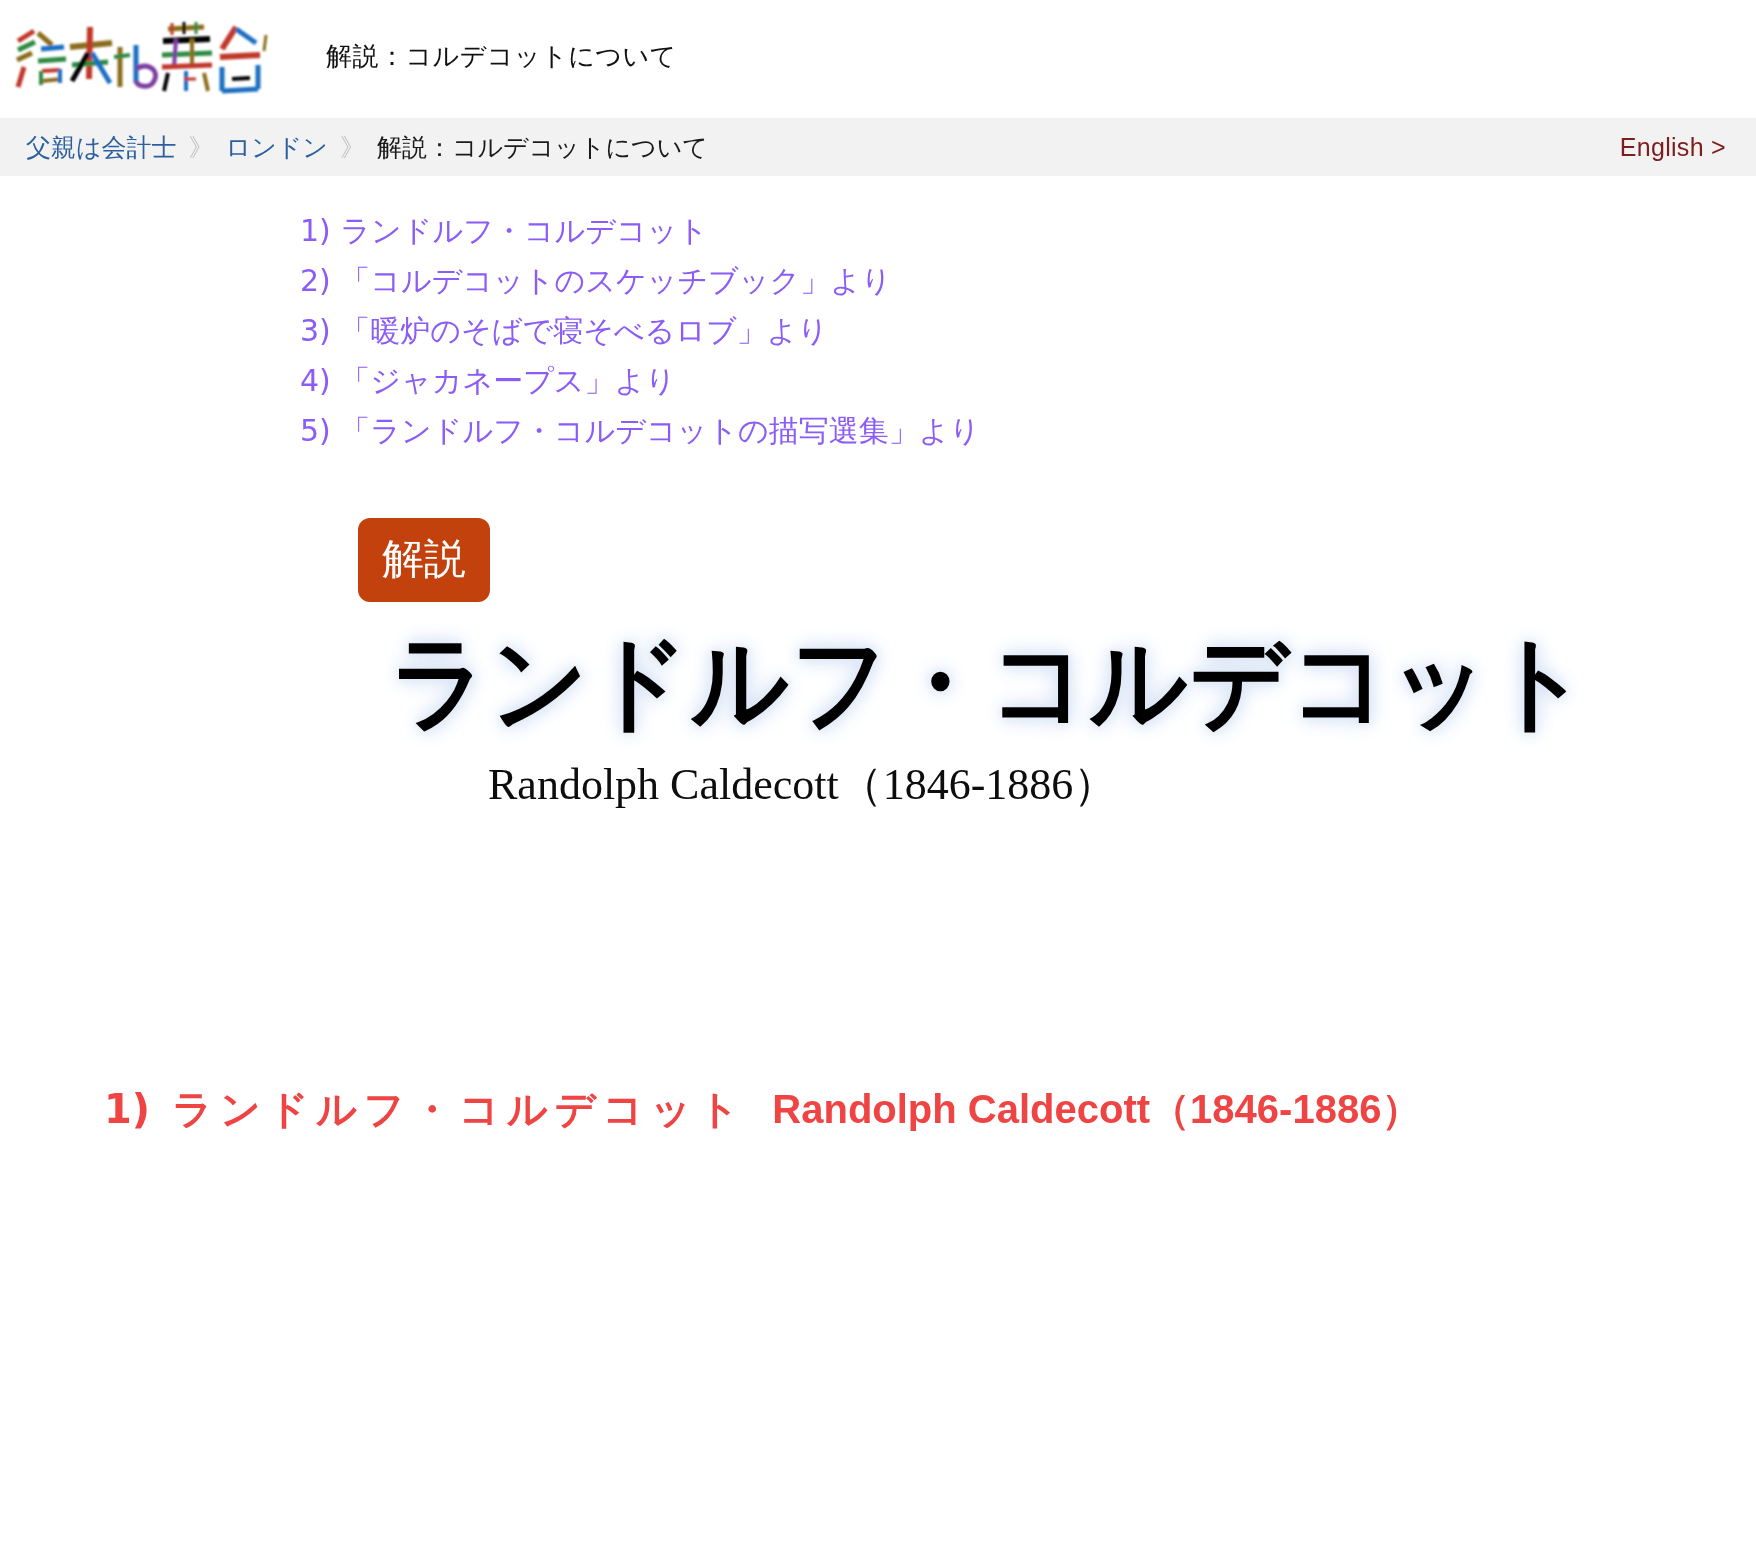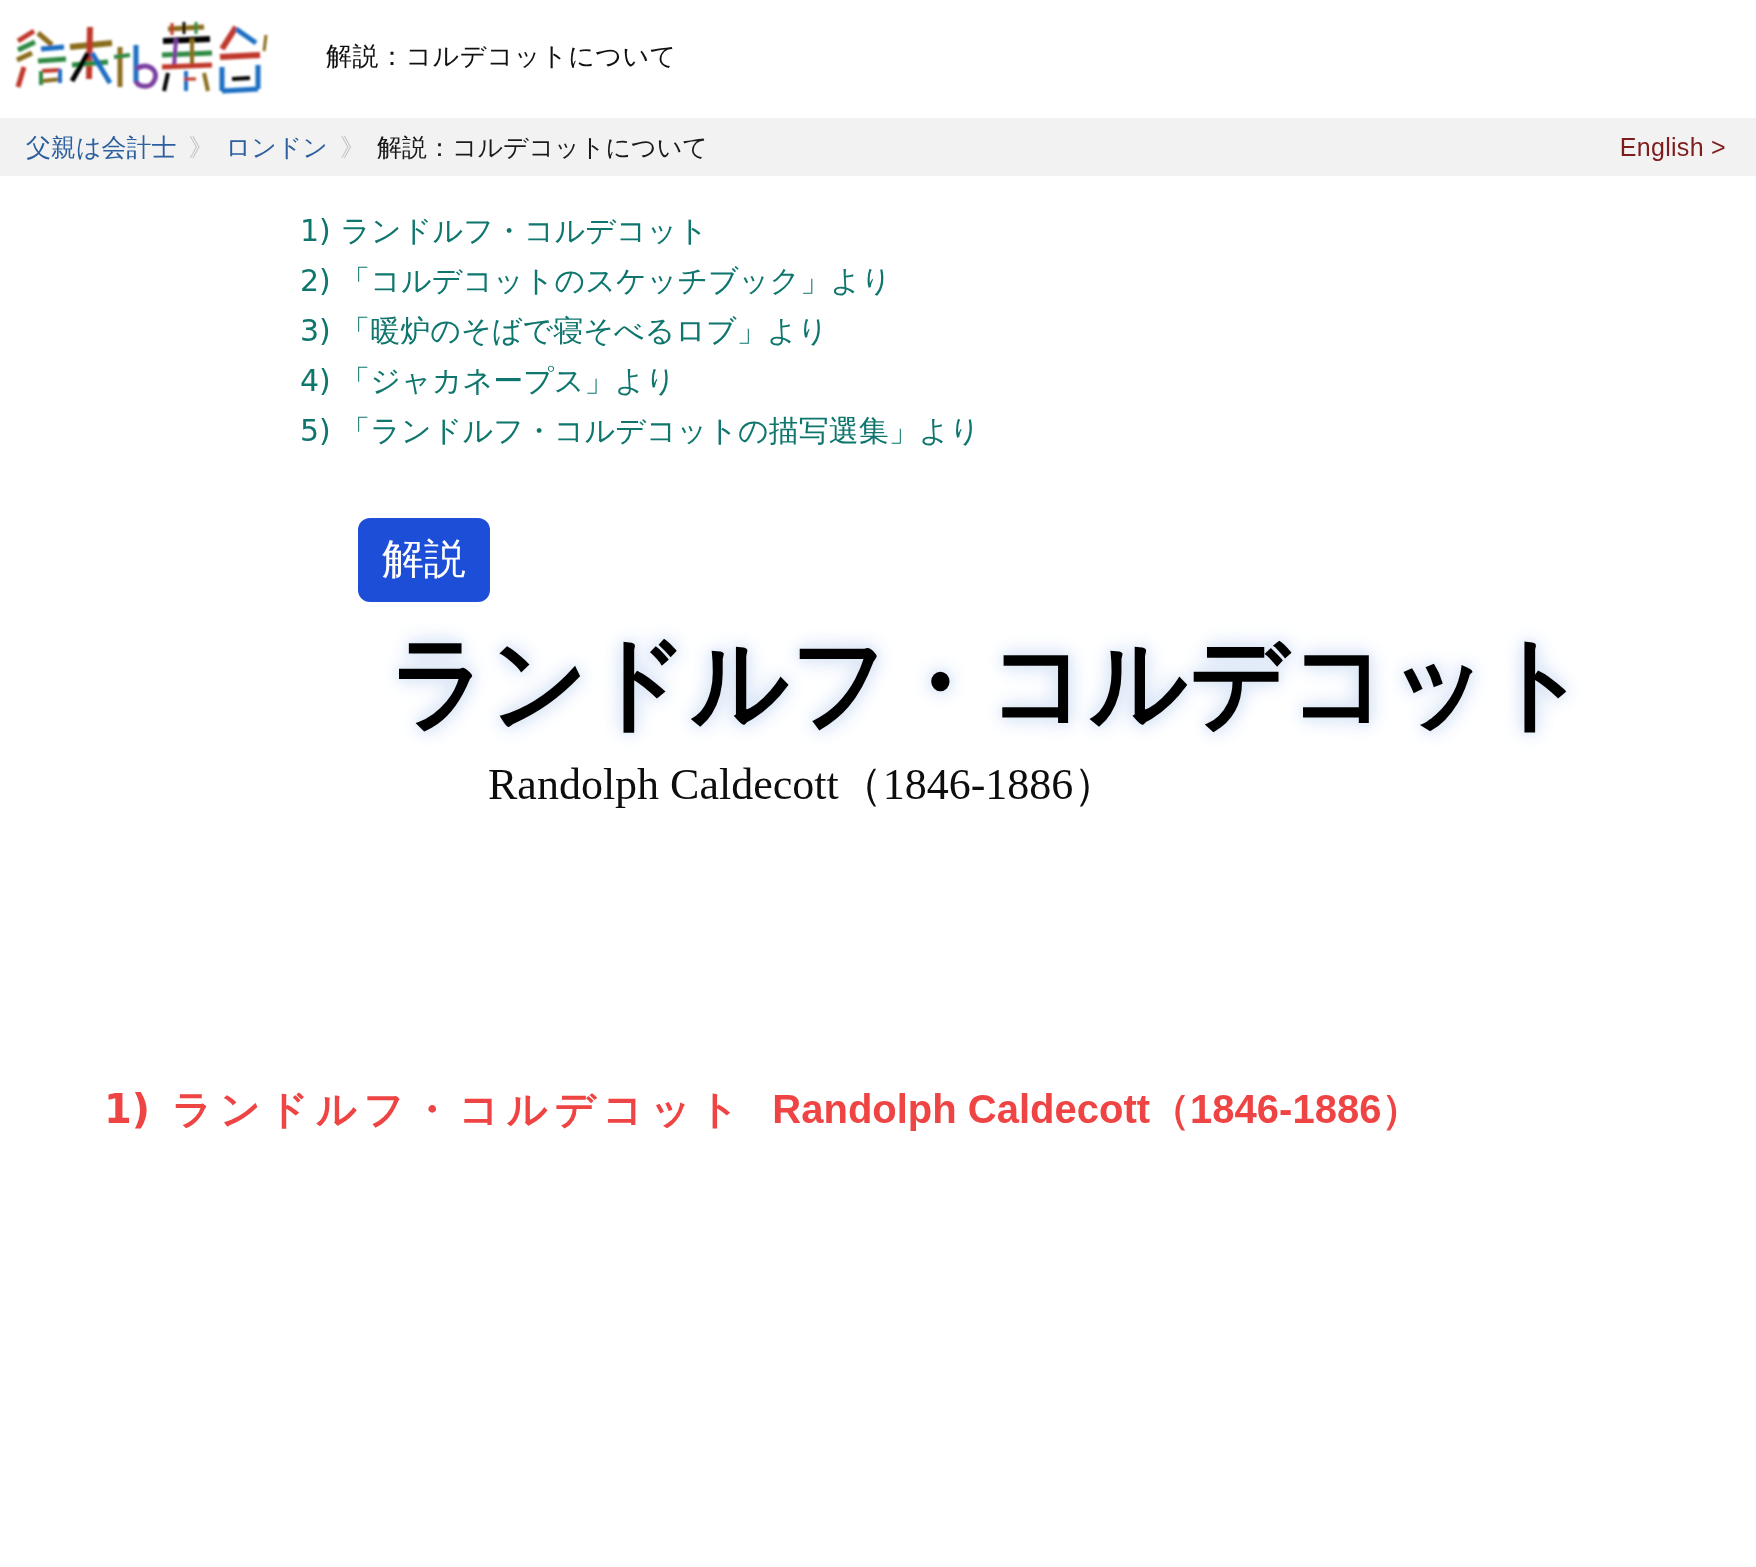--- a/index.html
+++ b/index.html
@@ -86,37 +86,37 @@
     padding: 0;
     position: relative;
   }
 
   .toc {
     list-style: none;
     margin: 0;
     padding: 30px 0 0 0;
   }
   .toc-item {
-    color: #0f766e;
+    color: #8b5cf6;
     font-size: 30px;
     line-height: 50px;
     padding-left: 300px;
     white-space: nowrap;
     font-family: "DejaVu Sans", "Liberation Sans", sans-serif;
     cursor: pointer;
   }
   .toc-num { letter-spacing: 0px; }
 
   .section-badge-wrap {
     padding-left: 358px;
     margin-top: 62px;
   }
   .section-badge {
     display: inline-block;
-    background: #1d4ed8;
+    background: #c2410c;
     color: #ffffff;
     font-size: 42px;
     line-height: 1;
     padding: 20px 24px 22px 24px;
     border-radius: 12px;
     font-family: "DejaVu Sans", "Liberation Sans", sans-serif;
   }
 
   .title-art {
     margin-top: 26px;

